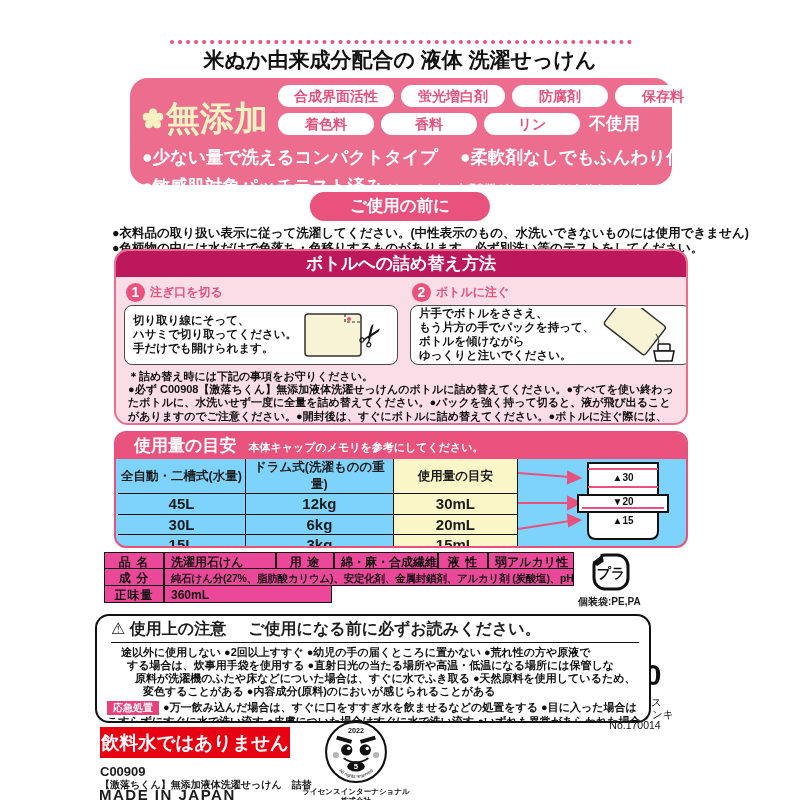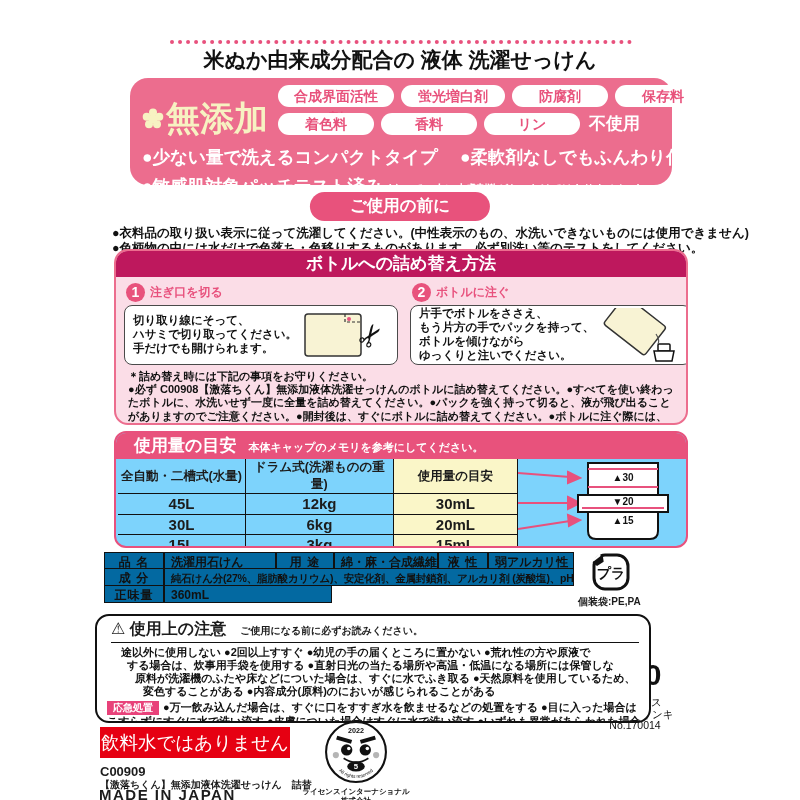--- a/index.html
+++ b/index.html
@@ -62,44 +62,44 @@
   table.dose td{border:1.5px solid #111;text-align:center;padding:0;height:19.5px;}
   table.dose tr td:first-child{border-left:none;}
   table.dose tr:first-child td{border-top:none;font-size:12.5px;font-weight:bold;}
   table.dose td{font-size:15px;font-weight:bold;}
   td.c1{width:128px}td.c2{width:148px}td.c3{width:124px;background:#faf6c8;}
   .cap-area{flex:1;display:flex;align-items:flex-start;justify-content:center;}
   
   .spec{position:absolute;left:104px;top:553px;font-weight:bold;font-size:12px;color:#111;}
   .spec-row{display:flex;margin-top:-1.5px;}
   .spec-cell{border:1.5px solid #111;height:18px;line-height:18px;box-sizing:border-box;
-             background:#0369a1;white-space:nowrap;overflow:hidden;}
+             background:#ec4899;white-space:nowrap;overflow:hidden;}
   .k{width:60px;text-align:center;letter-spacing:1px;}
   .v{padding:0 6px;}
   
   .pla{position:absolute;left:590px;top:551px;width:90px;text-align:left;}
   .pla-note{position:absolute;left:578px;top:595px;font-size:10px;font-weight:bold;width:110px;}
   .biomass{position:absolute;left:586px;top:613px;width:100px;}
   .biomass-text{position:absolute;left:570px;top:697px;width:130px;text-align:center;
                 font-size:10.5px;line-height:11.5px;color:#111;}
   
   .caution{position:absolute;left:95px;top:614px;width:556px;height:109px;background:#fff;
            border:2.5px solid #111;border-radius:14px;box-sizing:border-box;overflow:hidden;}
-  .caution-head{display:flex;align-items:baseline;gap:14px;margin:3px 10px 0 14px;
+  .caution-head{display:flex;align-items:baseline;gap:22px;margin:3px 10px 0 14px;
                 border-bottom:1.5px solid #111;padding-bottom:2px;}
   .caution-head .t{font-weight:bold;font-size:16px;}
-  .caution-head .s{font-weight:bold;font-size:10px;}
+  .caution-head .s{font-weight:bold;font-size:16px;}
   .caution-line{font-weight:bold;font-size:11px;line-height:13px;white-space:nowrap;color:#111;}
   .cl0{margin:3px 0 0 24px}.cl1{margin-left:30px}.cl2{margin-left:38px}.cl3{margin-left:46px}
   .emergency{margin:3px 8px 0 10px;font-weight:bold;font-size:11px;line-height:13px;color:#111;}
   .em-badge{display:inline-block;background:#e8427a;color:#fff;font-size:10px;
             padding:0 6px 1px;margin-right:4px;}
   
   .drink-warning{position:absolute;left:100px;top:727px;width:190px;height:31px;background:#e60012;
-                 color:#fff;font-weight:normal;font-size:18.5px;text-align:center;line-height:31px;}
+                 color:#fff;font-weight:bold;font-size:18.5px;text-align:center;line-height:31px;}
   .code{position:absolute;left:100px;top:764px;font-size:13px;font-weight:600;}
   .product-name{position:absolute;left:100px;top:778px;font-size:10px;font-weight:bold;}
   .origin{position:absolute;left:99px;top:784px;font-size:15px;font-weight:bold;letter-spacing:1.5px;}
   .origin{top:786px;}
   .mascot-wrap{position:absolute;left:296px;top:720px;width:120px;text-align:center;}
   .company{font-size:7.5px;font-weight:bold;line-height:8.5px;color:#111;}
 </style>
 </head>
 <body>
 

